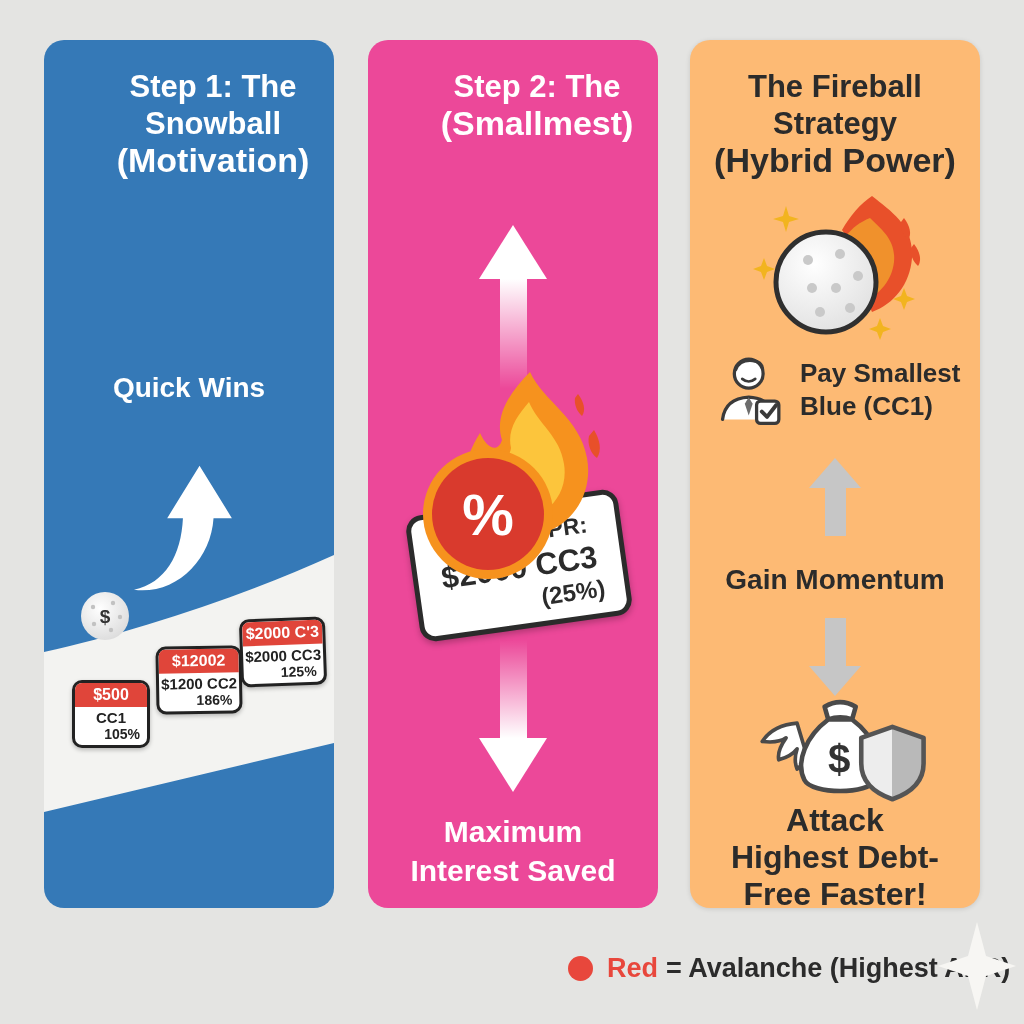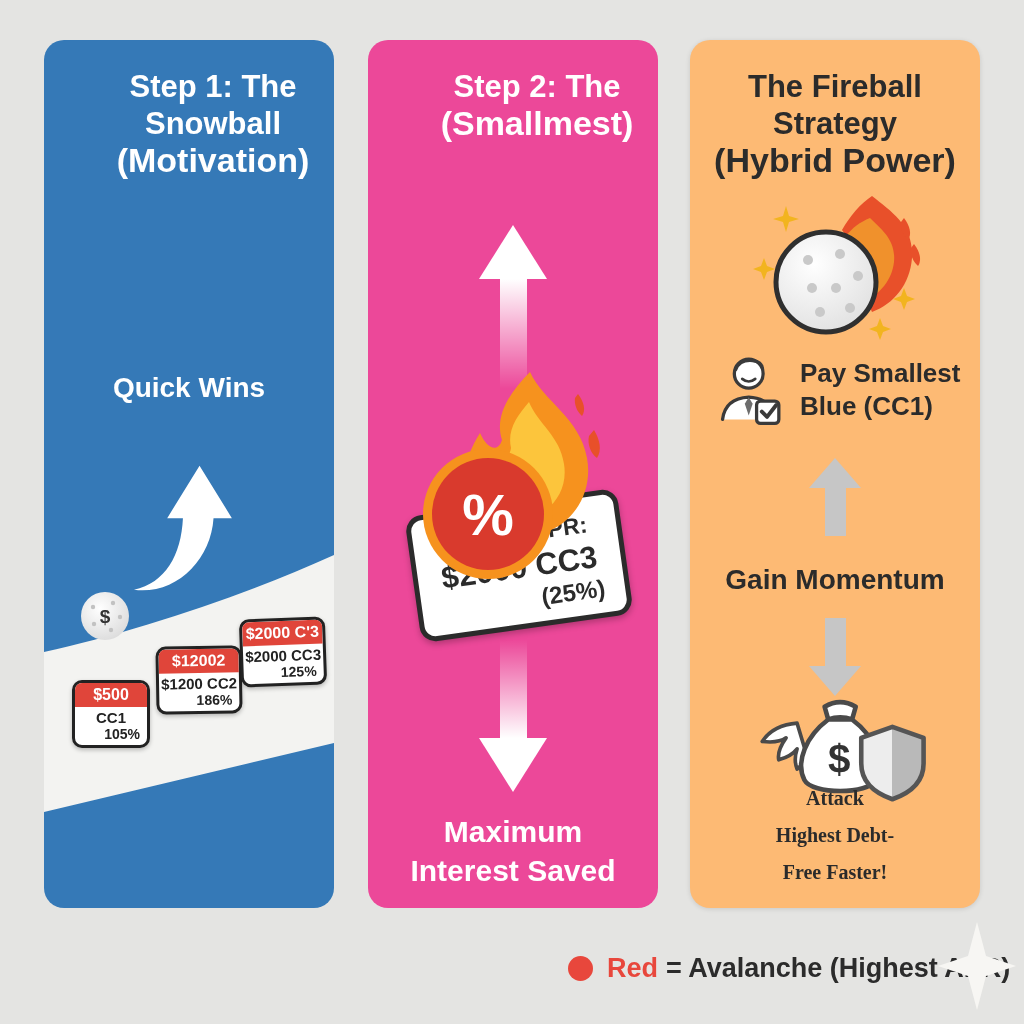--- a/index.html
+++ b/index.html
@@ -63,21 +63,21 @@
   .step-text { margin-left:12px; font-size:26px; font-weight:bold; color:#2b2b2b; line-height:33px; }
 
   .garrow { position:absolute; left:50%; transform:translateX(-50%); display:flex; flex-direction:column; align-items:center; }
   .ga-up { top:418px; } .ga-down { top:578px; }
   .gtri-up   { width:0; height:0; border-left:26px solid transparent; border-right:26px solid transparent; border-bottom:30px solid #c6c6c6; }
   .gtri-down { width:0; height:0; border-left:26px solid transparent; border-right:26px solid transparent; border-top:30px solid #c6c6c6; }
   .gshaft { width:21px; height:48px; background:#c6c6c6; }
 
   .momentum { position:absolute; top:524px; width:100%; text-align:center; font-size:28px; font-weight:bold; color:#2b2b2b; }
   .bagshield { position:absolute; left:62px; top:652px; width:180px; height:110px; }
-  .attack { position:absolute; top:740px; width:100%; text-align:center; font-size:20px; font-weight:bold; color:#2b2b2b; line-height:37px;font-family:Liberation Serif, serif; }
+  .attack { position:absolute; top:762px; width:100%; text-align:center; font-size:32px; font-weight:bold; color:#2b2b2b; line-height:37px; }
 
   
   .legend-item { position:absolute; top:946px; display:flex; align-items:center; height:44px; }
   .li-blue { left:46px; } .li-red { left:568px; }
   .legend-dot { width:25px; height:25px; border-radius:50%; flex:0 0 auto; margin-right:14px; }
   .dot-blue { background:#3b7fc0; } .dot-red { background:#e8473c; }
   .legend-text { font-size:27px; font-weight:bold; color:#2b2b2b; }
   .legend-hl { font-size:27px; font-weight:bold; color:#e8473c; margin-right:8px; }
   .legend-rest { font-size:27px; font-weight:bold; color:#2b2b2b; }
   .big-sparkle { position:absolute; left:936px; top:920px; width:82px; height:92px; }

